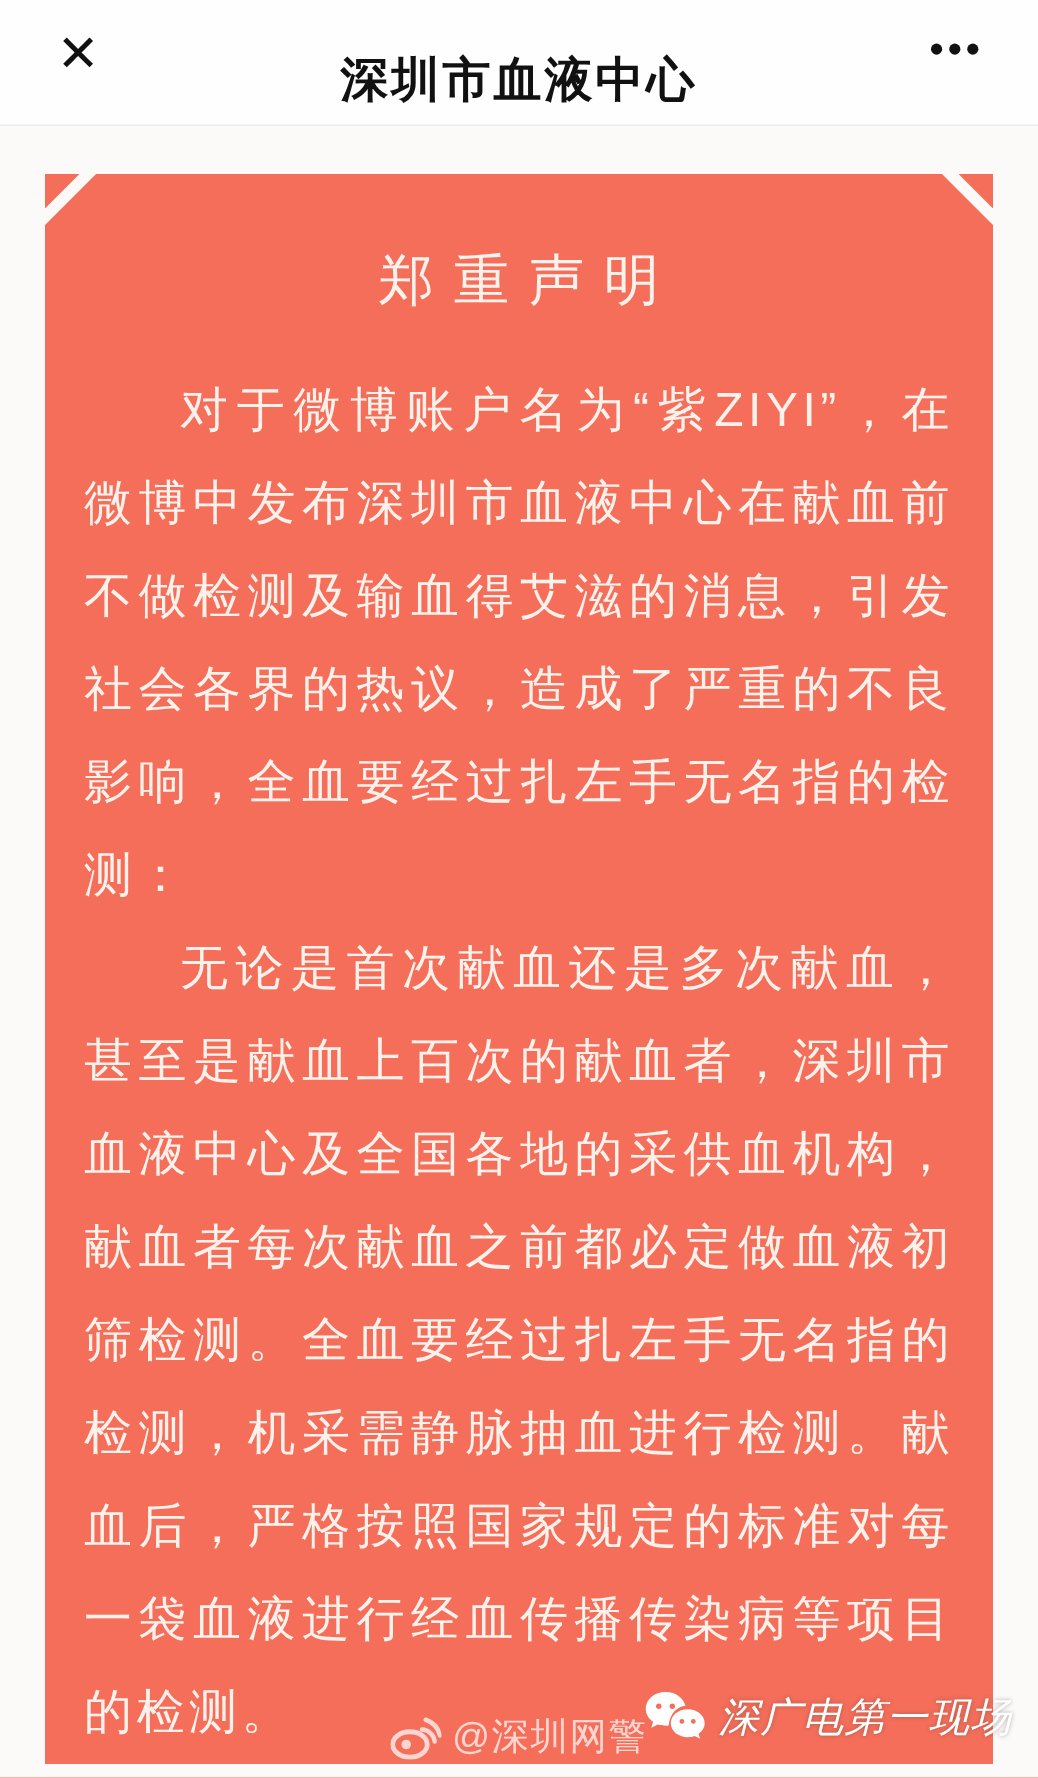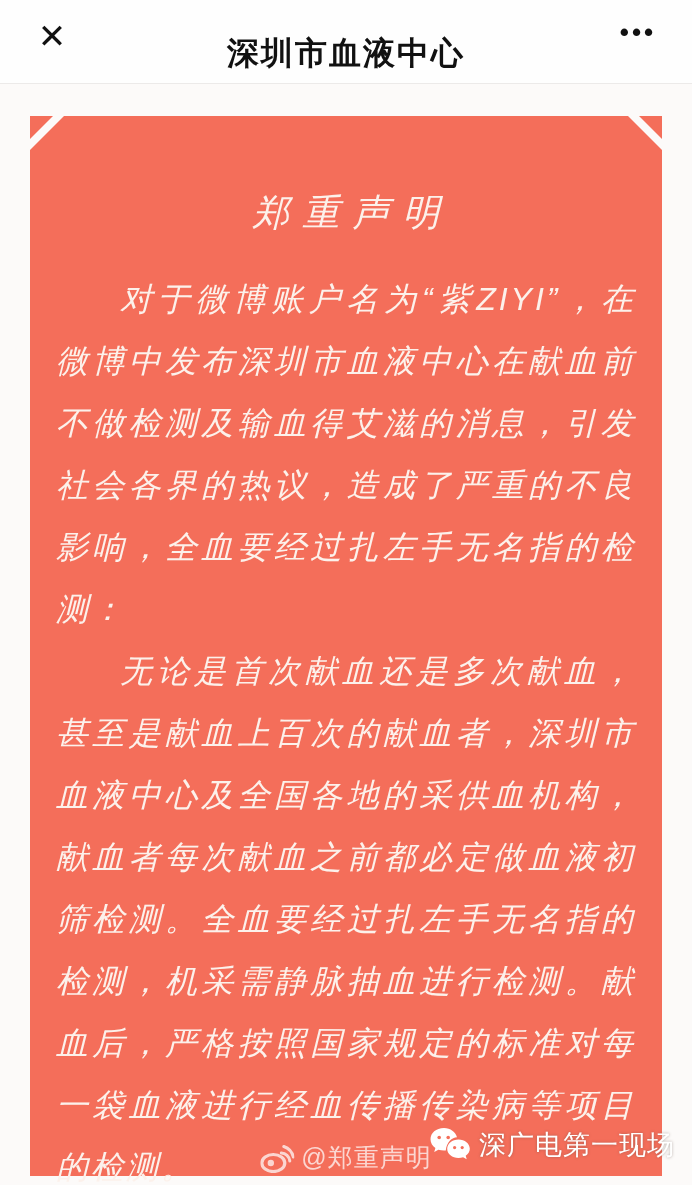--- a/index.html
+++ b/index.html
@@ -48,21 +48,21 @@
     position:absolute;inset:0;background:var(--card_bg);
     clip-path:polygon(34px 0, calc(100% - 34px) 0, 100% 34px, 100% 100%, 0 100%, 0 34px);
   }
   .corner-ear{
     position:absolute;width:23px;height:23px;background:var(--card_bg);
   }
   .corner-ear.tl{left:0;top:0;clip-path:polygon(0 0,100% 0,0 100%);}
   .corner-ear.tr{right:0;top:0;clip-path:polygon(0 0,100% 0,100% 100%);}
   .card-content{
     position:absolute;inset:0;box-sizing:border-box;
-    padding:72px 26px 0 26px;color:var(--card_text);font-style:italic;
+    padding:46px 26px 0 26px;color:var(--card_text);
   }
   .stmt-title{
     margin:0 0 30px 0;text-align:center;
     font-size:37px;font-weight:500;letter-spacing:13px;padding-left:13px;
     color:var(--card_text);
   }
   .stmt-p{
     margin:0;font-size:32px;line-height:62px;letter-spacing:3px;
     text-align:justify;text-indent:2em;color:var(--card_text);
     font-weight:400;
@@ -70,21 +70,21 @@
   
   .wm-weibo{
     position:absolute;left:50%;bottom:2px;transform:translateX(-50%);
     display:flex;align-items:center;gap:7px;opacity:.72;white-space:nowrap;
   }
   .wm-weibo .wm-text{
     font-size:25px;color:#FFFFFF;letter-spacing:1px;
   }
   .wm-wechat{
     position:absolute;right:-13px;bottom:13px;
-    display:flex;align-items:center;gap:8px;white-space:nowrap;
+    display:flex;align-items:center;gap:8px;white-space:nowrap;font-style:italic;
   }
   .wm-wechat .wm-text{
     font-size:27px;color:#FFFFFF;letter-spacing:1px;
     text-shadow:0 0 3px rgba(90,70,65,.45);
   }
   .wm-icon{display:block;}
 </style>
 </head>
 <body>
 
@@ -105,21 +105,21 @@
     <p class="stmt-p">无论是首次献血还是多次献血，甚至是献血上百次的献血者，深圳市血液中心及全国各地的采供血机构，献血者每次献血之前都必定做血液初筛检测。全血要经过扎左手无名指的检测，机采需静脉抽血进行检测。献血后，严格按照国家规定的标准对每一袋血液进行经血传播传染病等项目的检测。</p>
   </div>
 
   <div class="wm-weibo">
     <svg class="wm-icon" width="34" height="30" viewBox="0 0 34 30">
       <ellipse cx="13" cy="20" rx="11.5" ry="8.5" fill="none" stroke="#FFFFFF" stroke-width="3.2"></ellipse>
       <circle cx="10.5" cy="20" r="3.2" fill="#FFFFFF"></circle>
       <path d="M21 10 a 9 9 0 0 1 8.5 8" fill="none" stroke="#FFFFFF" stroke-width="3" stroke-linecap="round"></path>
       <path d="M23.5 3.5 a 14.5 14.5 0 0 1 9.5 10.5" fill="none" stroke="#FFFFFF" stroke-width="3" stroke-linecap="round"></path>
     </svg>
-    <span class="wm-text">@郑重声明</span>
+    <span class="wm-text">@深圳网警</span>
   </div>
 
   <div class="wm-wechat">
     <svg class="wm-icon" width="42" height="36" viewBox="0 0 42 36">
       <path d="M15 1 C7 1 1.5 6 1.5 12.2 c0 3.6 1.9 6.6 4.9 8.7 l-1.2 4 4.2-2.2 c1.7.5 3.6.8 5.6.8 .6 0 1.2 0 1.8-.1 C17.5 15 23 10.5 28 10.2 26.5 5 21.5 1 15 1 Z" fill="#FFFFFF"></path>
       <circle cx="10.2" cy="10.5" r="1.8" fill="#F46E5A"></circle>
       <circle cx="19.2" cy="10.5" r="1.8" fill="#F46E5A"></circle>
       <path d="M29.5 12.5 c-6.3 0-11.3 4.2-11.3 9.3 0 5.2 5 9.3 11.3 9.3 1.6 0 3.2-.3 4.6-.8 l3.6 1.9-1-3.4 c2.5-1.7 4.1-4.2 4.1-7 0-5.1-5-9.3-11.3-9.3 Z" fill="#FFFFFF"></path>
       <circle cx="25.6" cy="20.6" r="1.6" fill="#F46E5A"></circle>
       <circle cx="33.2" cy="20.6" r="1.6" fill="#F46E5A"></circle>

